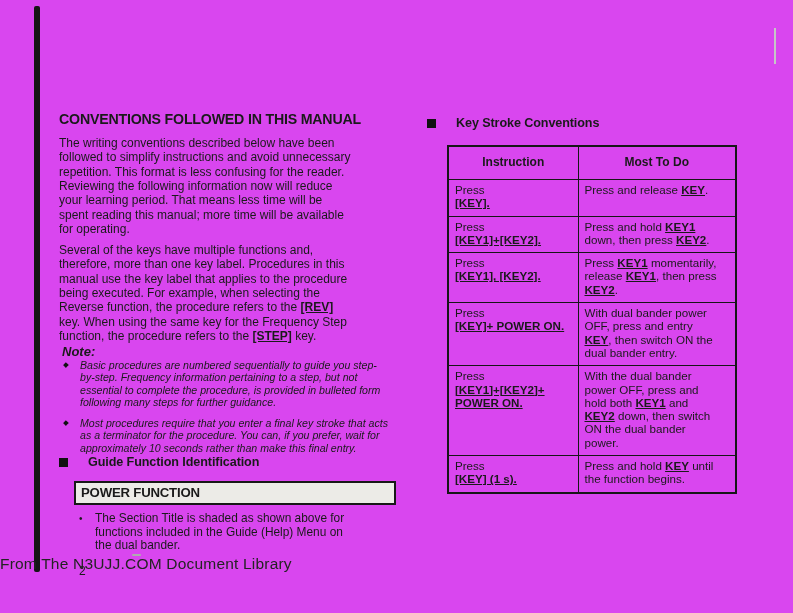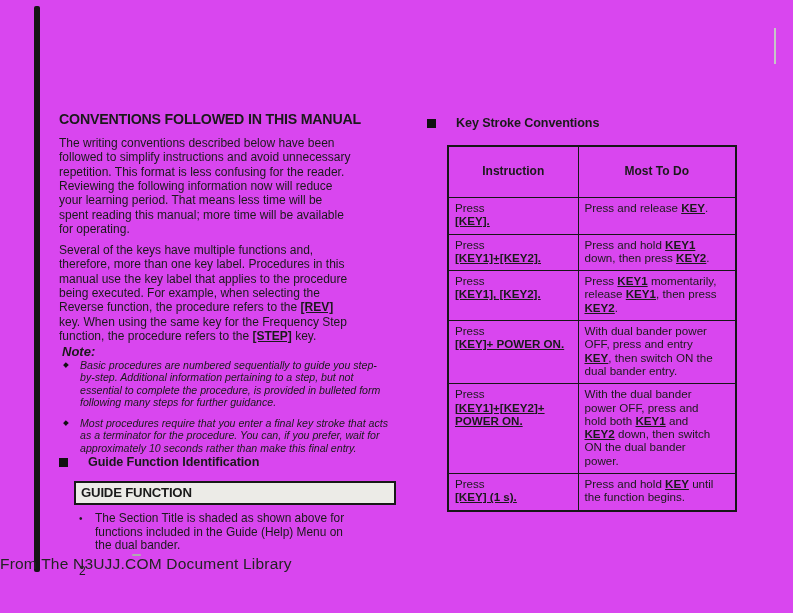--- a/index.html
+++ b/index.html
@@ -30,21 +30,21 @@
     background:#ecebe7;font-size:13.2px;font-weight:bold;line-height:20px;padding-left:5px;letter-spacing:-0.2px;}
   .guide-bullet{left:79px;top:512px;width:330px;display:flex;font-size:11.9px;line-height:13.6px;}
   .dot{width:16px;flex:0 0 16px;font-size:10px;line-height:13.6px;}
   .page-num{left:79px;top:564px;font-size:12px;}
   .footer{left:0;right:0;top:555px;text-align:left;font-size:15.5px;color:#232323;letter-spacing:0.2px;}
   
   .kstable{position:absolute;left:447px;top:145px;border-collapse:collapse;
     font-size:11.6px;line-height:13.3px;table-layout:fixed;width:288px;}
   .kstable,.kstable th,.kstable td{border:1px solid #161616;}
   .kstable{border:2px solid #161616;}
-  .kstable th{height:20px;font-size:12px;padding:15px 2px;text-align:center;font-weight:bold;}
+  .kstable th{height:20px;font-size:12px;padding:6px 2px;text-align:center;font-weight:bold;}
   .kstable td{padding:3px 5px 6px 6px;vertical-align:top;margin-top:36px;}
   .col-instr{width:130px;}
   .col-what{width:158px;}
 </style>
 </head>
 <body>
 
 <div class="page">
 
   <div class="gutter-bar"></div>
@@ -53,33 +53,33 @@
 
   <div class="abs page-title">CONVENTIONS FOLLOWED IN THIS MANUAL</div>
 
   <p class="abs body-para"><span>The writing conventions described below have been</span><br><span>followed to simplify instructions and avoid unnecessary</span><br><span>repetition.  This format is less confusing for the reader.</span><br><span>Reviewing the following information now will reduce</span><br><span>your learning period.  That means less time will be</span><br><span>spent reading this manual; more time will be available</span><br><span>for operating.</span></p>
   <p class="abs body-para para2"><span>Several of the keys have multiple functions and,</span><br><span>therefore, more than one key label.  Procedures in this</span><br><span>manual use the key label that applies to the procedure</span><br><span>being executed.  For example, when selecting the</span><br><span>Reverse function, the procedure refers to the </span><span class="b">[REV]</span><br><span>key.  When using the same key for the Frequency Step</span><br><span>function, the procedure refers to the </span><span class="b">[STEP]</span><span> key.</span></p>
 
   <div class="abs note-label">Note:</div>
 
   <div class="abs note-item note1">
     <span class="diamond">◆</span>
-    <span class="note-text"><span>Basic procedures are numbered sequentially to guide you step-</span><br><span>by-step.  Additional information pertaining to a step, but not</span><br><span>essential to complete the procedure, is provided in bulleted form</span><br><span>following many steps for further guidance.</span></span>
+    <span class="note-text"><span>Basic procedures are numbered sequentially to guide you step-</span><br><span>by-step.  Frequency information pertaining to a step, but not</span><br><span>essential to complete the procedure, is provided in bulleted form</span><br><span>following many steps for further guidance.</span></span>
   </div>
   <div class="abs note-item note2">
     <span class="diamond">◆</span>
     <span class="note-text"><span>Most procedures require that you enter a final key stroke that acts</span><br><span>as a terminator for the procedure.  You can, if you prefer, wait for</span><br><span>approximately 10 seconds rather than make this final entry.</span></span>
   </div>
 
   <div class="abs sec-header sec1">
     <span class="sq"></span>
     <span>Guide Function Identification</span>
   </div>
 
-  <div class="abs guide-box">GUIDE FUNCTION</div>
+  <div class="abs guide-box">POWER FUNCTION</div>
 
   <div class="abs guide-bullet">
     <span class="dot">•</span>
     <span><span>The Section Title is shaded as shown above  for</span><br><span>functions included in the Guide (Help) Menu on</span><br><span>the dual bander.</span></span>
   </div>
 
   <div class="abs page-num">2</div>
   <div class="abs footer">From The N3UJJ.COM Document Library</div>
 
   <div class="abs sec-header sec2">

